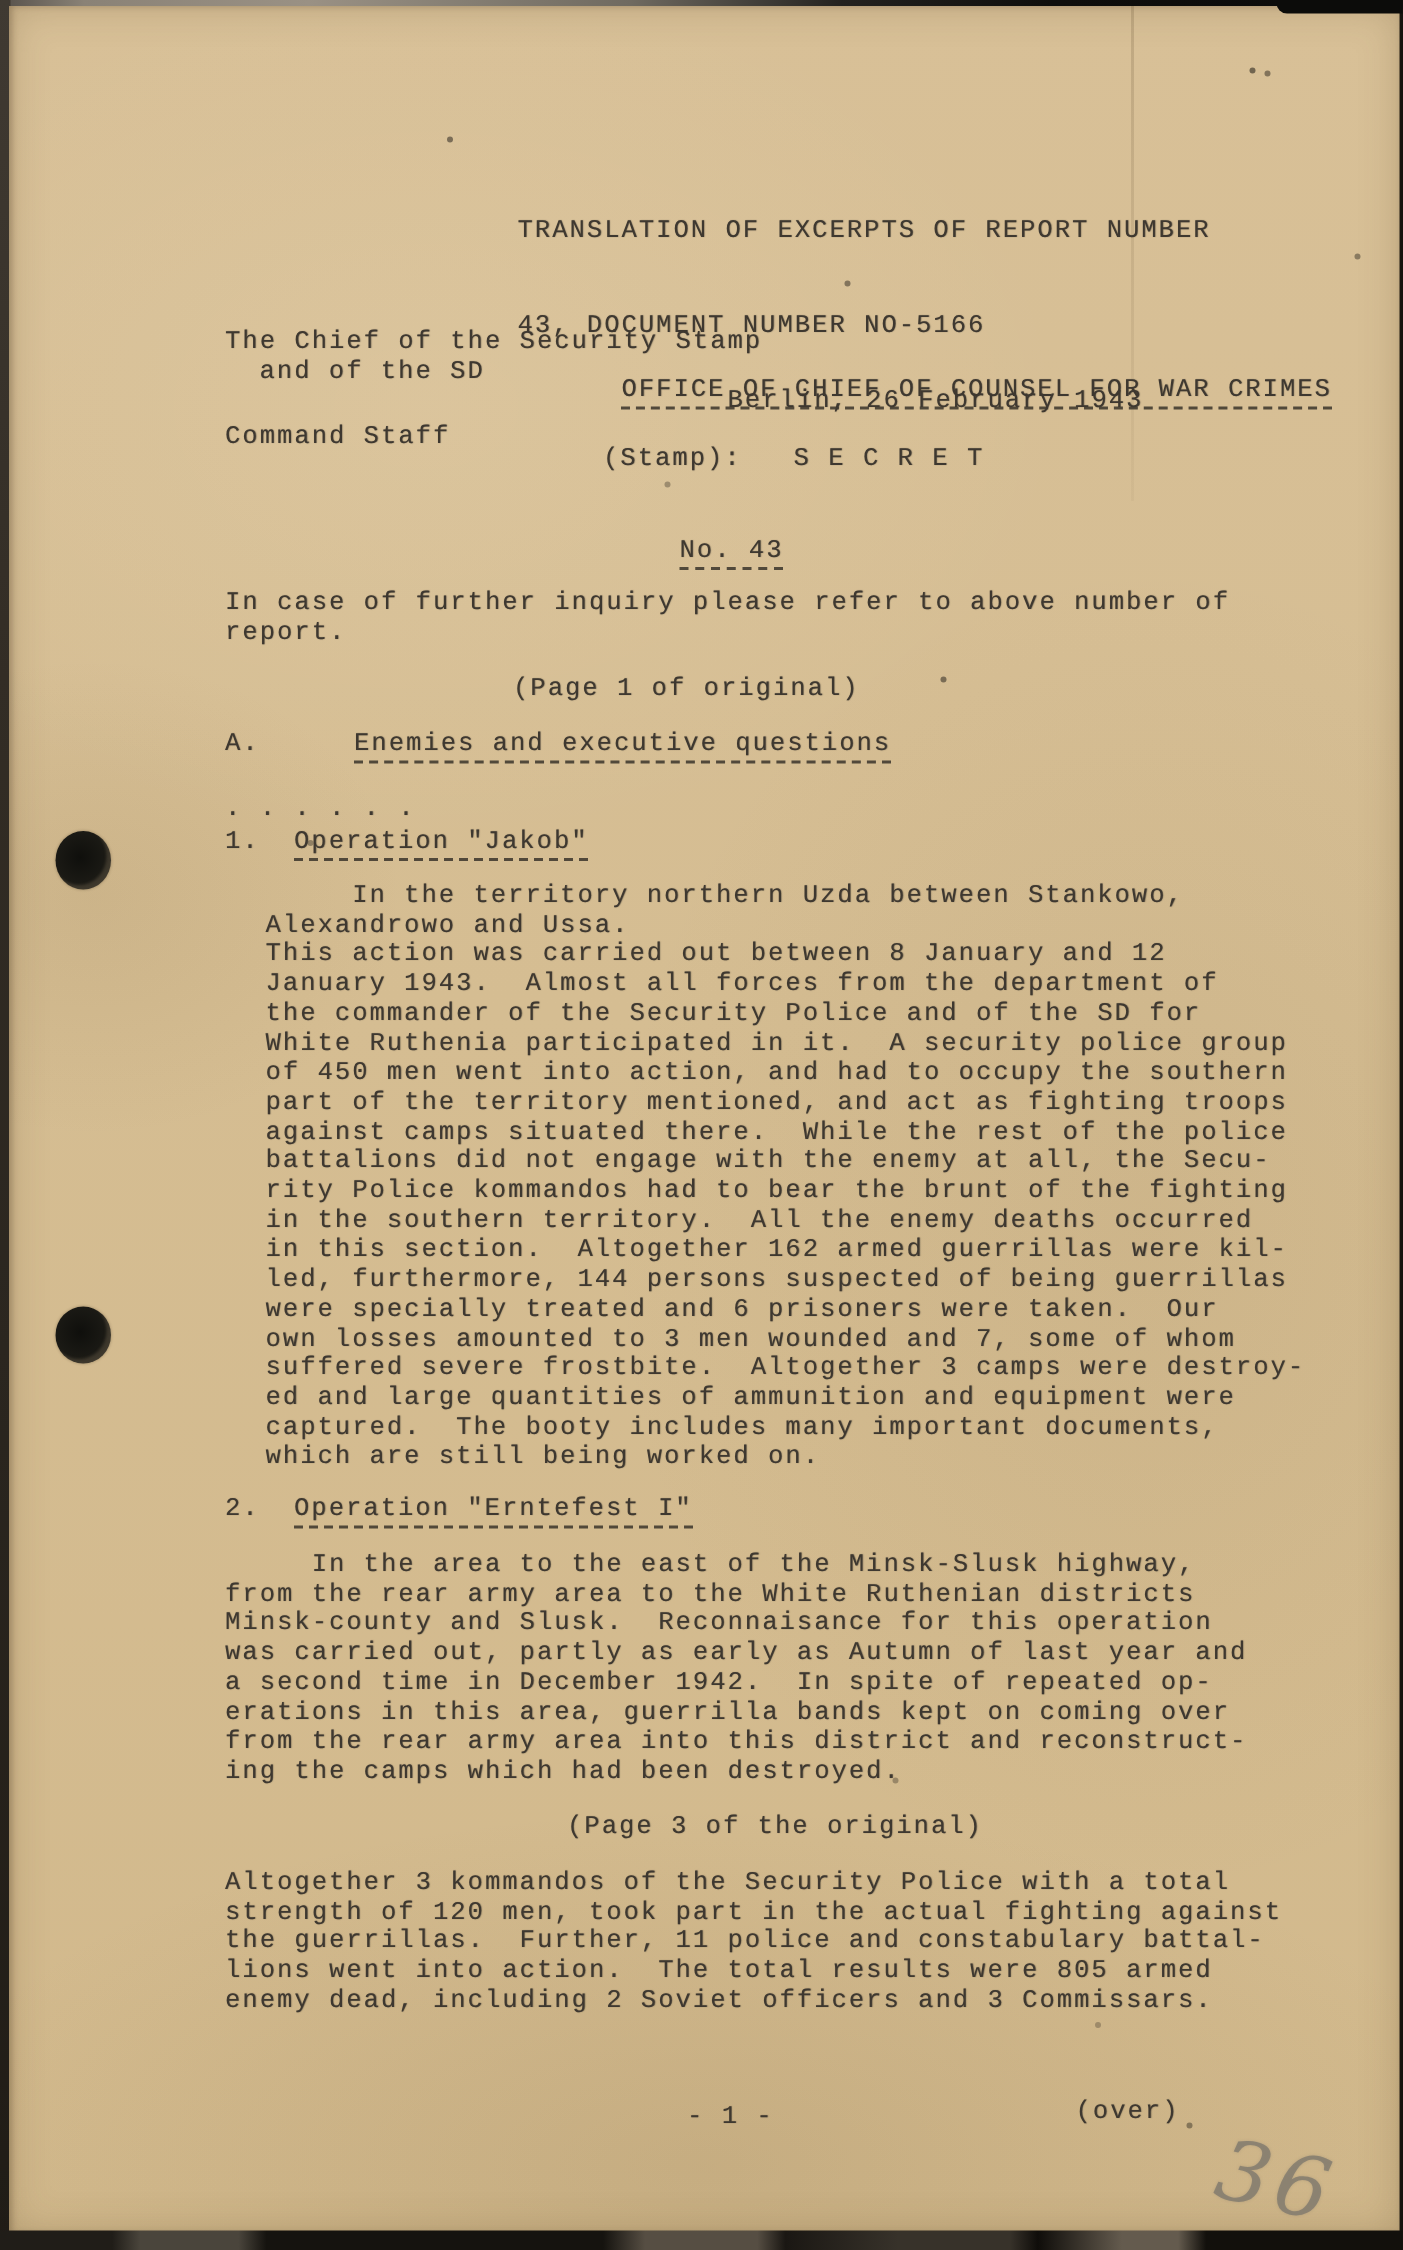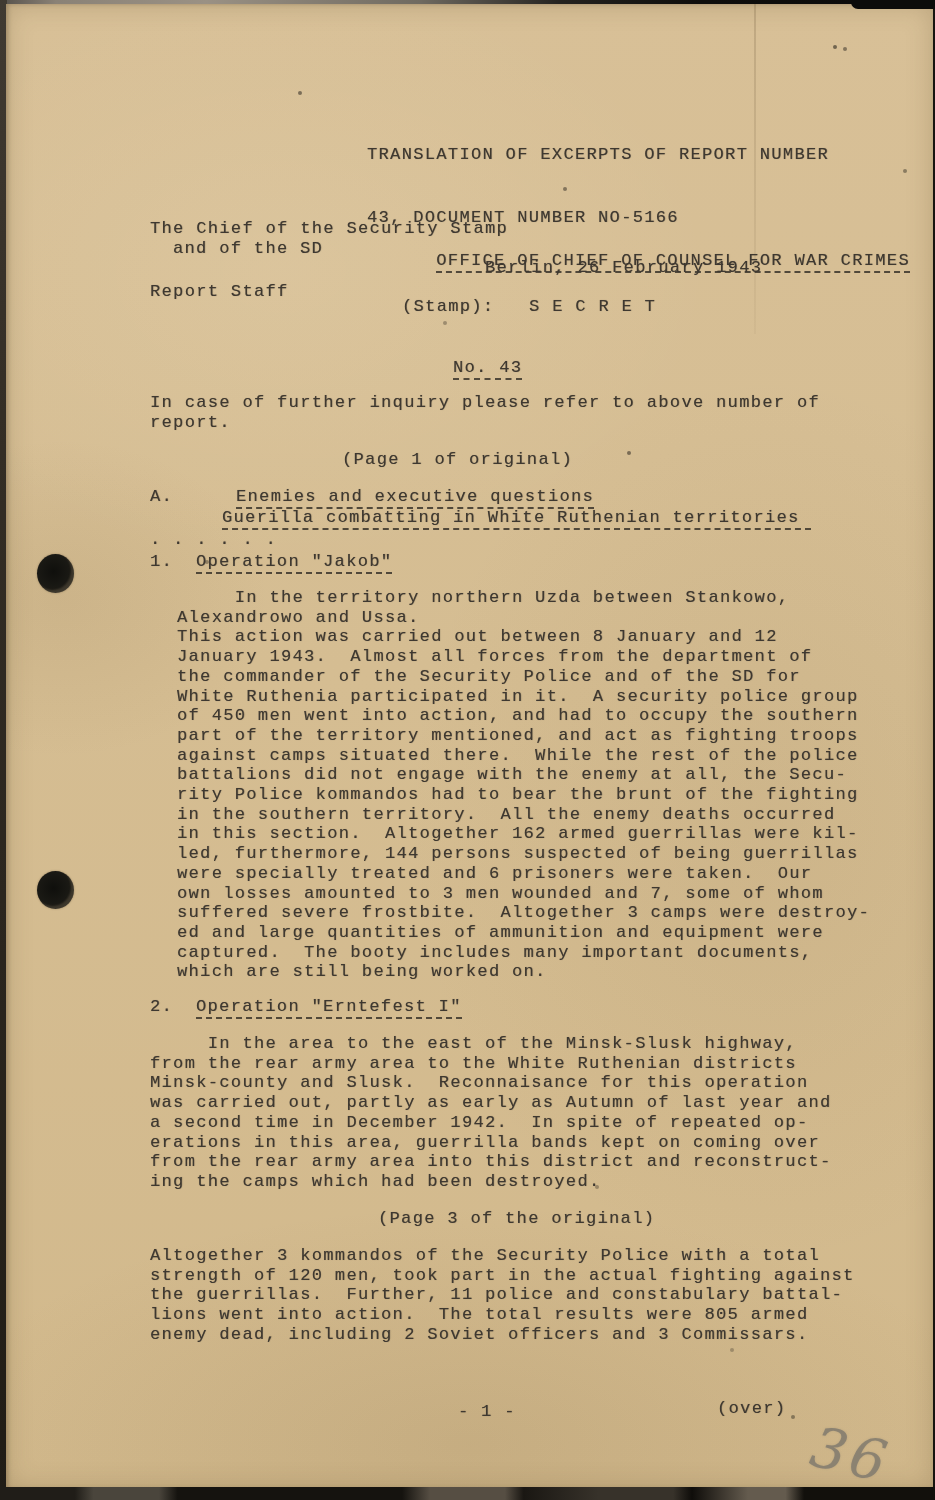--- a/index.html
+++ b/index.html
@@ -91,42 +91,41 @@
   <div class="edge-left"></div>
   <div class="edge-corner-tr"></div>
 
   <div class="paper">
     <div class="crease"></div>
     <div class="specks"></div>
 
     <div class="hole hole1"></div>
     <div class="hole hole2"></div>
 
-    <div class="t hdr" style="left:339px;top:97px;margin-left:22px;">
+    <div class="t hdr" style="left:339px;top:97px;">
       <div>TRANSLATION OF EXCERPTS OF REPORT NUMBER</div>
       <div>43, DOCUMENT NUMBER NO-5166</div>
       <div class="u">OFFICE OF CHIEF OF COUNSEL FOR WAR CRIMES</div>
     </div>
 
     <div class="t" style="left:144px;top:215px;">The Chief of the Security Stamp</div>
     <div class="t" style="left:167px;top:235px;">and of the SD</div>
     <div class="t" style="left:479px;top:254px;">Berlin, 26 February 1943</div>
-    <div class="t" style="left:144px;top:278px;">Report Staff</div>
+    <div class="t" style="left:144px;top:278px;">Command Staff</div>
     <div class="t" style="left:396px;top:293px;">(Stamp):   S E C R E T</div>
 
     <div class="t" style="left:447px;top:354px;"><span class="u">No. 43</span></div>
 
     <div class="t" style="left:144px;top:389px;">In case of further inquiry please refer to above number of
 report.</div>
 
     <div class="t" style="left:336px;top:446px;text-align:center;">(Page 1 of original)</div>
 
     <div class="t" style="left:144px;top:483px;">A.</div>
     <div class="t" style="left:190px;top:483px;margin-left:40px;"><span class="u">Enemies and executive questions</span></div>
-    <div class="t" style="left:216px;top:504px;"><span class="u">Guerilla combatting in White Ruthenian territories </span></div>
     <div class="t" style="left:144px;top:526px;">. . . . . .</div>
 
     <div class="t" style="left:144px;top:548px;">1.</div>
     <div class="t" style="left:190px;top:548px;"><span class="u">Operation "Jakob"</span></div>
 
     <div class="t" style="left:144px;top:584px;margin-left:27px;">     In the territory northern Uzda between Stankowo,
 Alexandrowo and Ussa.
 This action was carried out between 8 January and 12
 January 1943.  Almost all forces from the department of
 the commander of the Security Police and of the SD for

